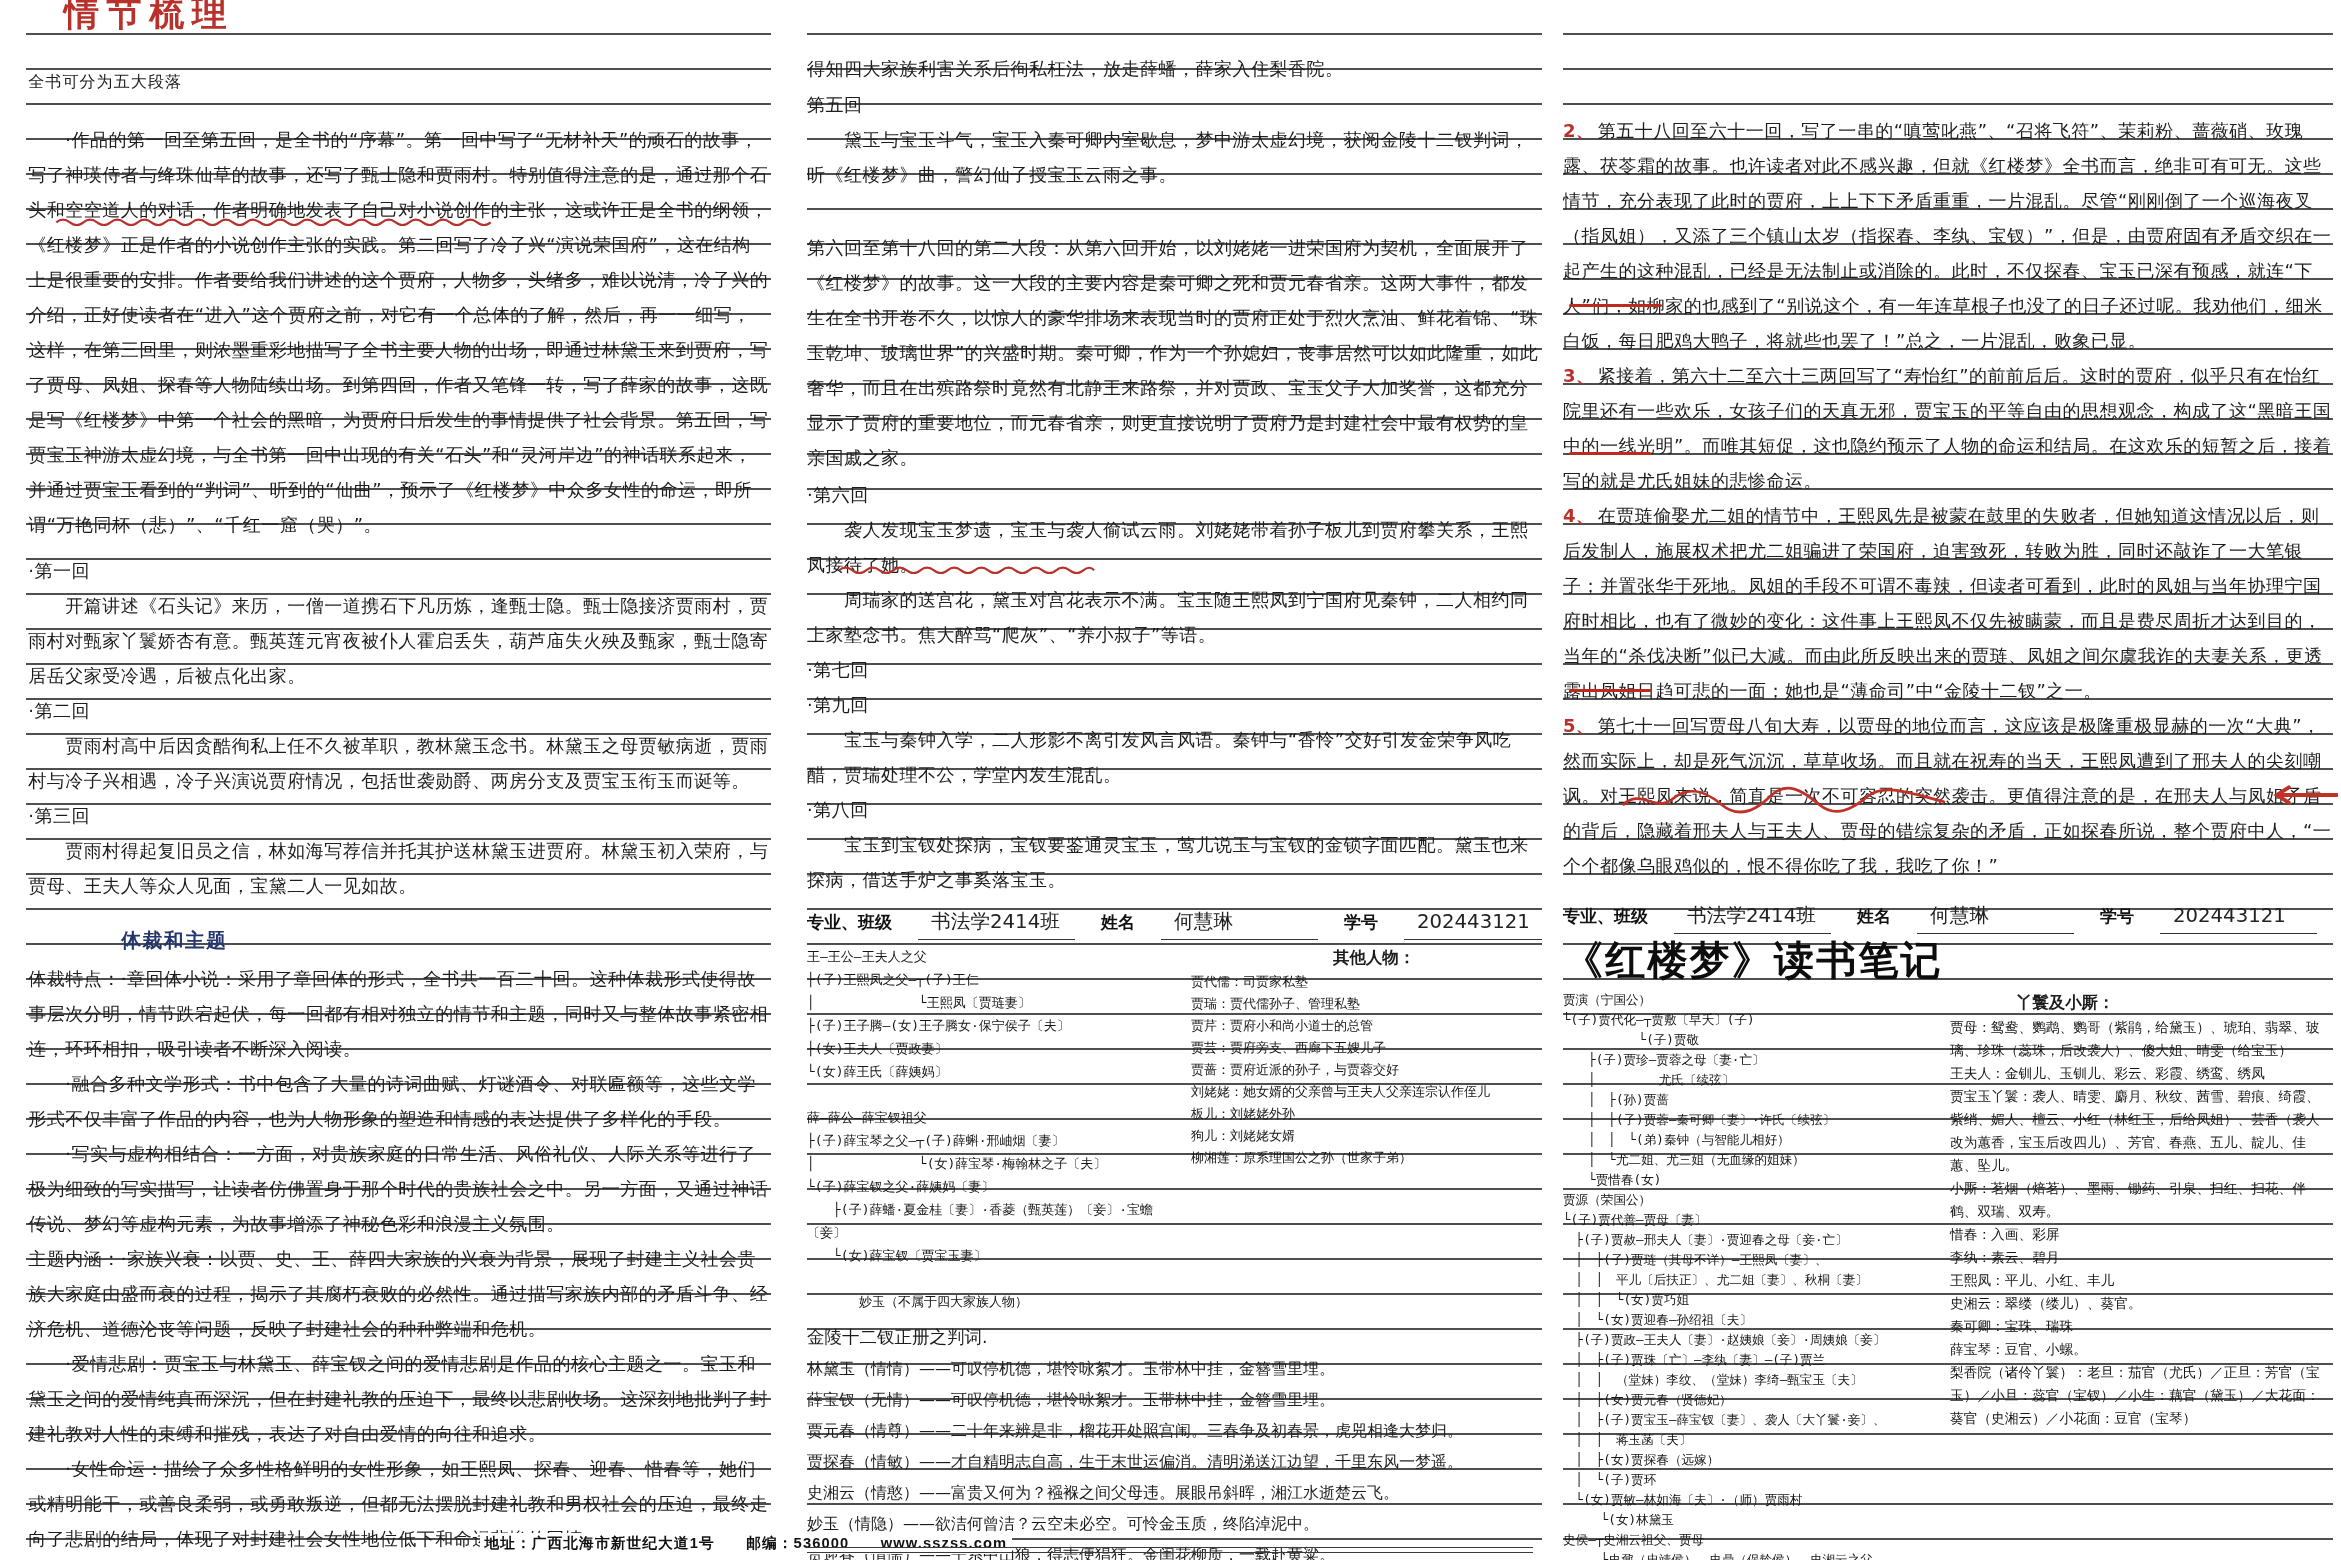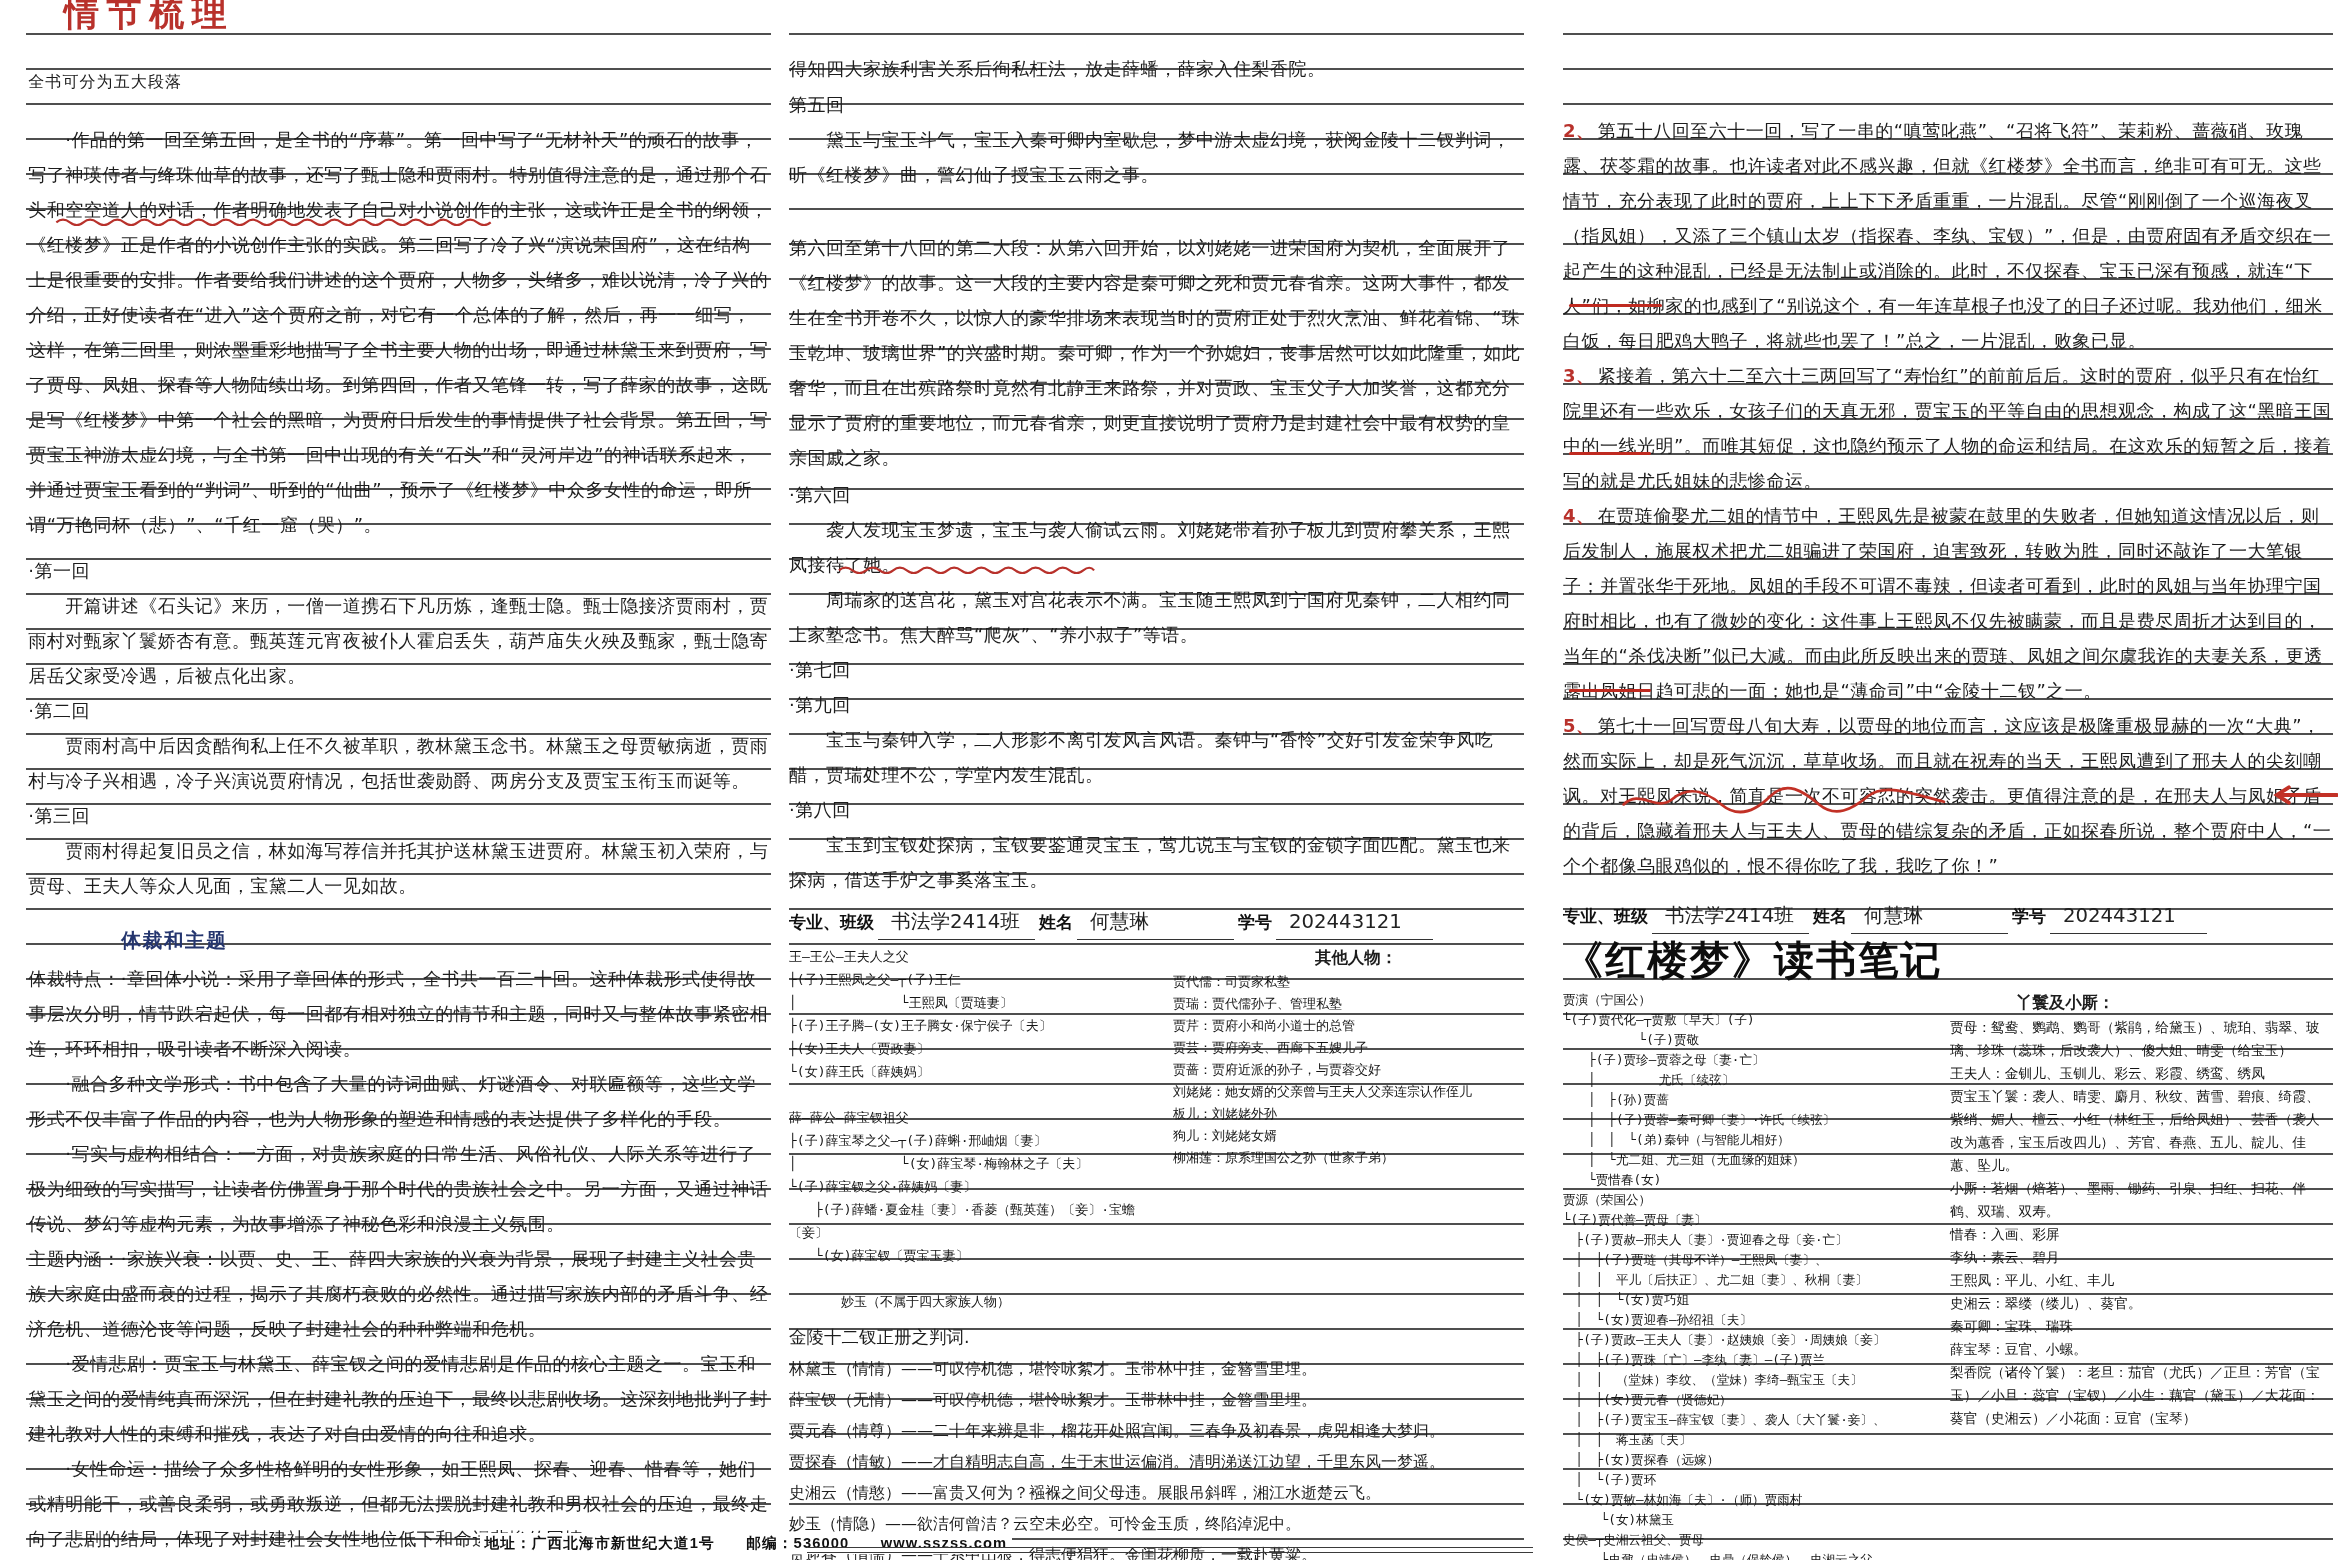--- a/index.html
+++ b/index.html
@@ -10,33 +10,33 @@
     font-family:"DejaVu Sans",sans-serif;
     color:#1d1d1d;
     overflow:hidden;
   }
   .page{
     position:absolute;top:0;height:1561px;
     background:repeating-linear-gradient(to bottom,#ffffff 0 33px,#4f4f4f 33px 35px);
     overflow:hidden;
   }
   #p1{left:26px;width:741px;padding:0 2.2px;}
-  #p2{left:789px;width:735px;}
+  #p2{left:807px;width:735px;}
   #p3{left:1563px;width:770px;}
   .tline{font-size:18px;line-height:35px;letter-spacing:0.5px;}
   .para{font-size:18px;line-height:35px;letter-spacing:0.5px;}
   .h-red{
     position:absolute;top:-9.8px;left:38px;
     font-size:35px;font-weight:bold;color:#b8312b;
     letter-spacing:7.6px;
   }
   .h1{font-size:16px;line-height:35px;font-weight:normal;letter-spacing:1.1px;}
   .h-blue{color:#24356e;font-weight:bold;font-size:19.7px;line-height:35px;margin-left:93px;letter-spacing:1.6px;}
   .form-row{
-    display:flex;align-items:flex-end;gap:4px;
+    display:flex;align-items:flex-end;gap:26px;
     font-size:17px;line-height:35px;height:35px;margin-top:7.6px;
   }
   .form-label{font-family:"Liberation Sans",sans-serif;font-weight:bold;color:#111;white-space:nowrap;}
   .form-value{
     font-size:19.7px;color:#222;border-bottom:1.6px solid #333;
     min-width:131px;padding:0 13px;white-space:nowrap;
   }
   .pre{white-space:pre-wrap;}
   .tree{
     font-family:"DejaVu Sans Mono",monospace;

